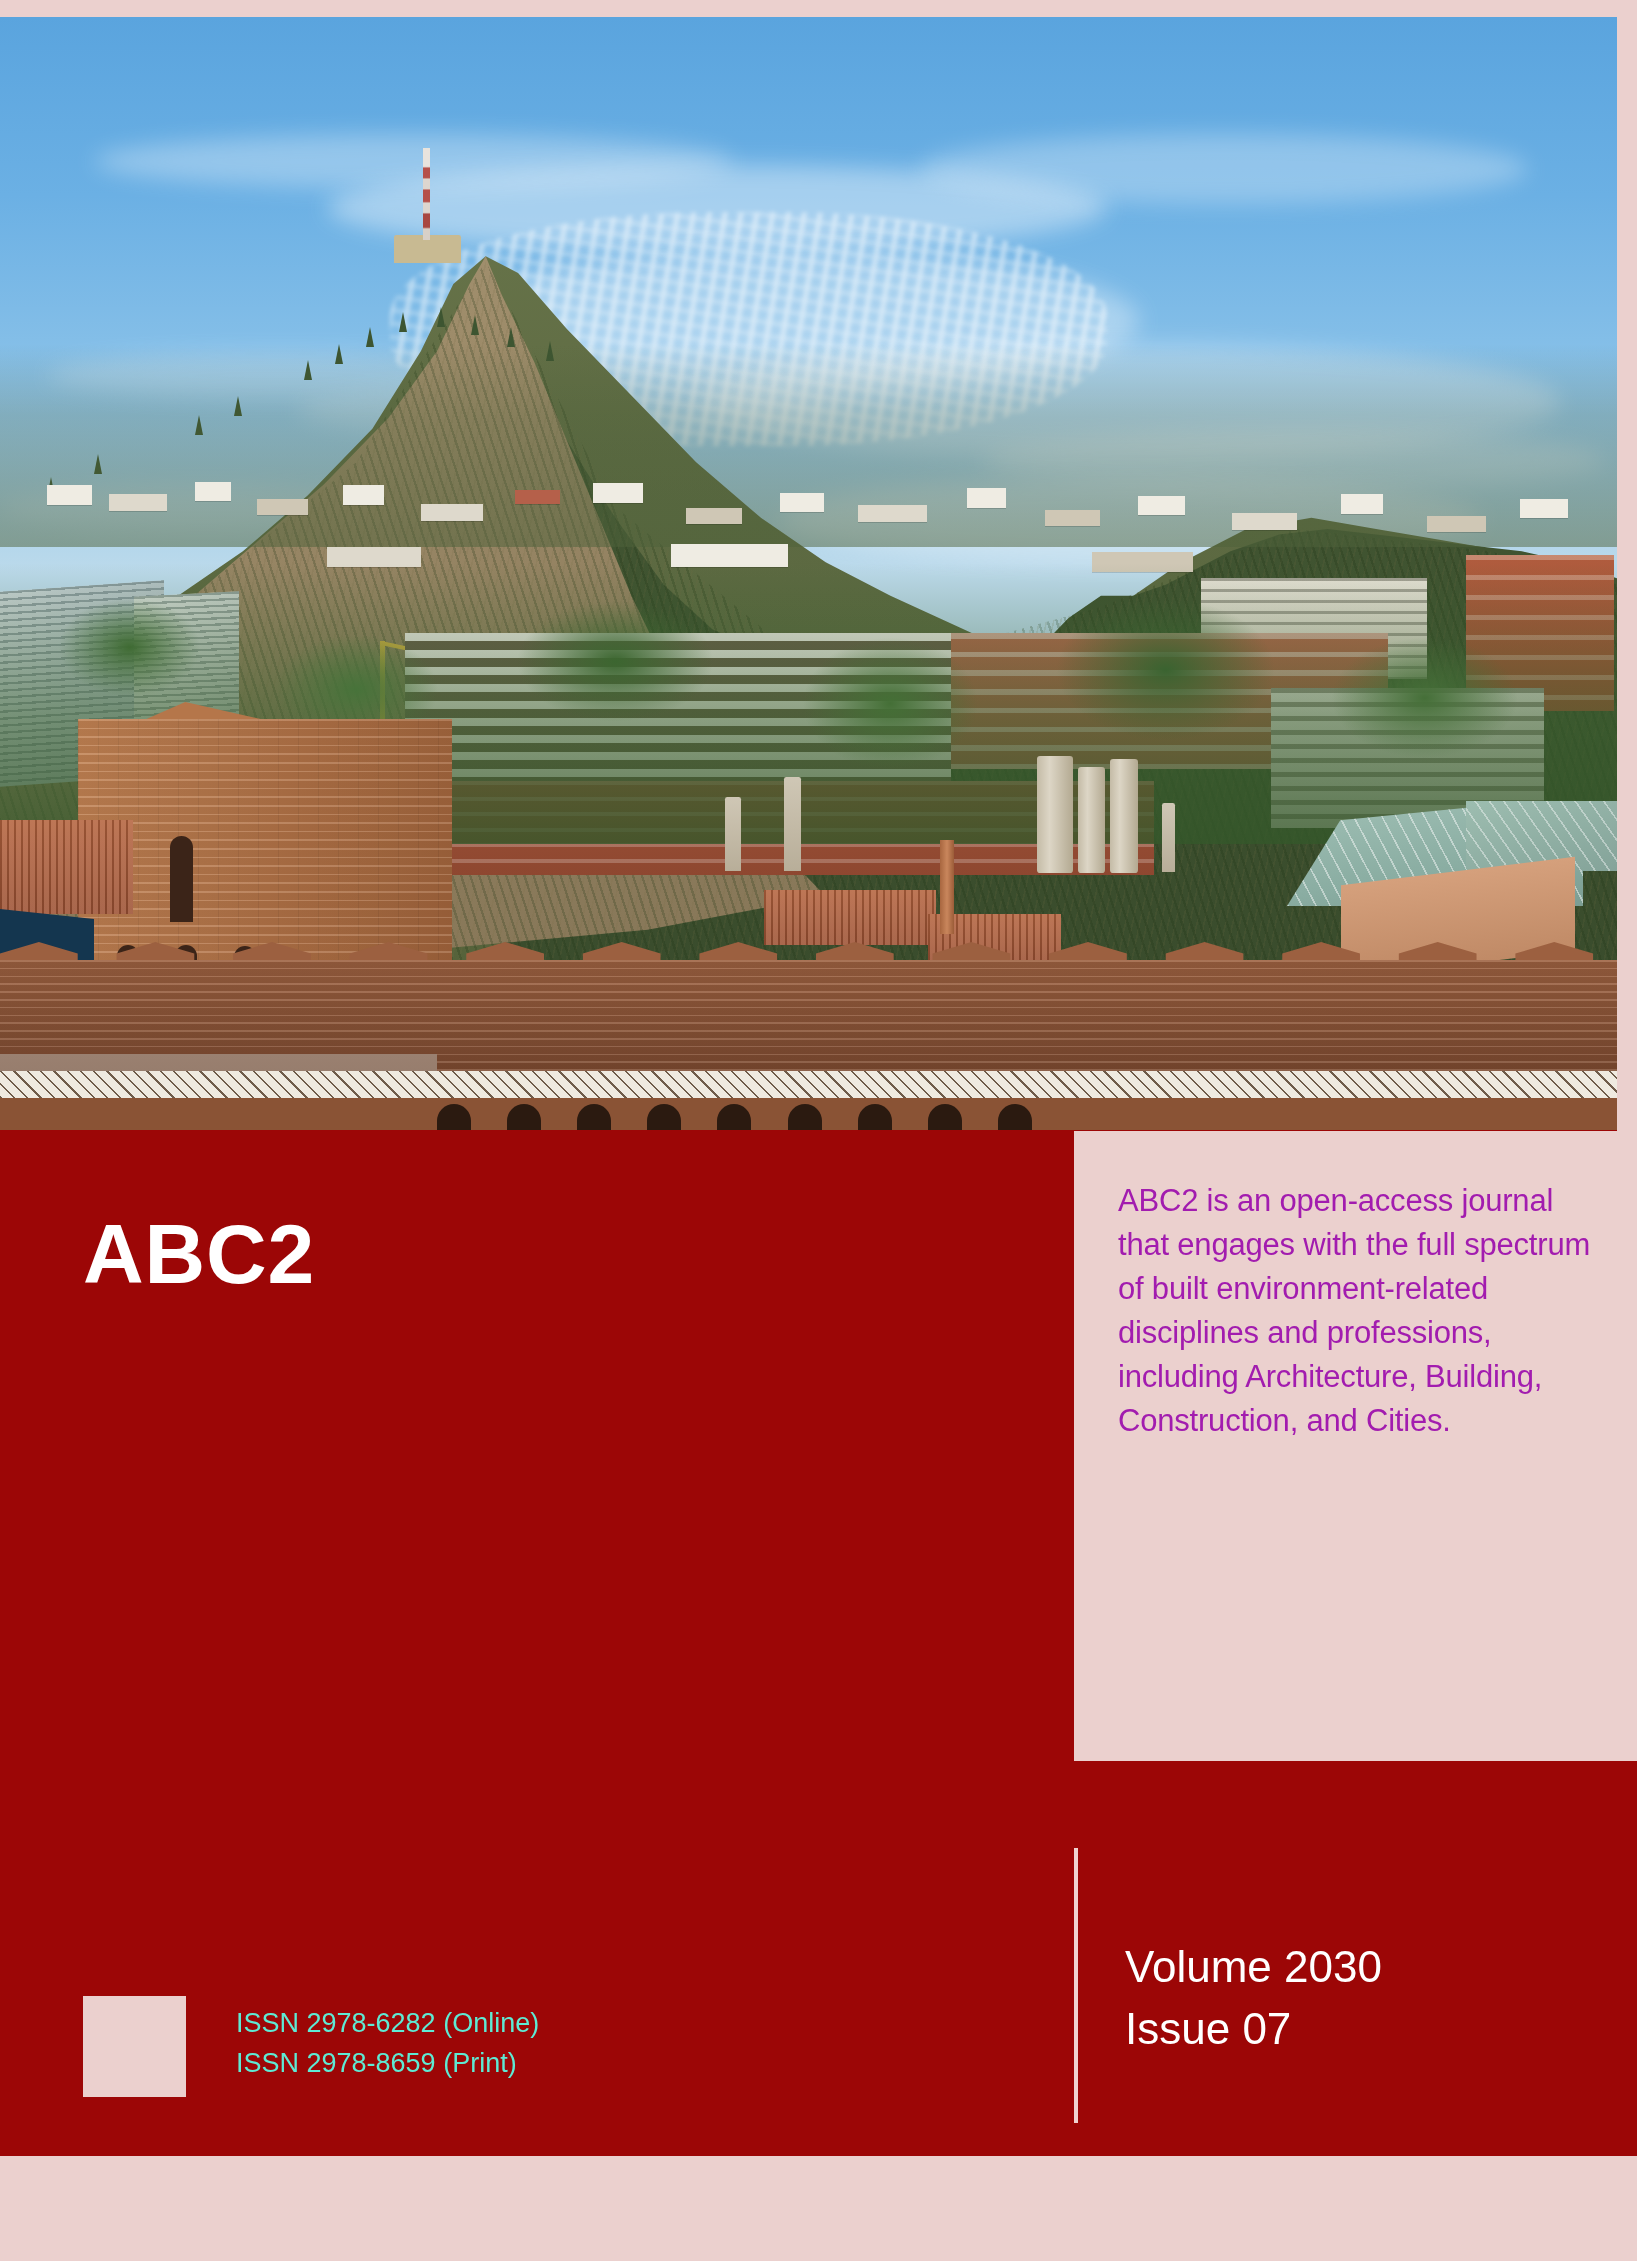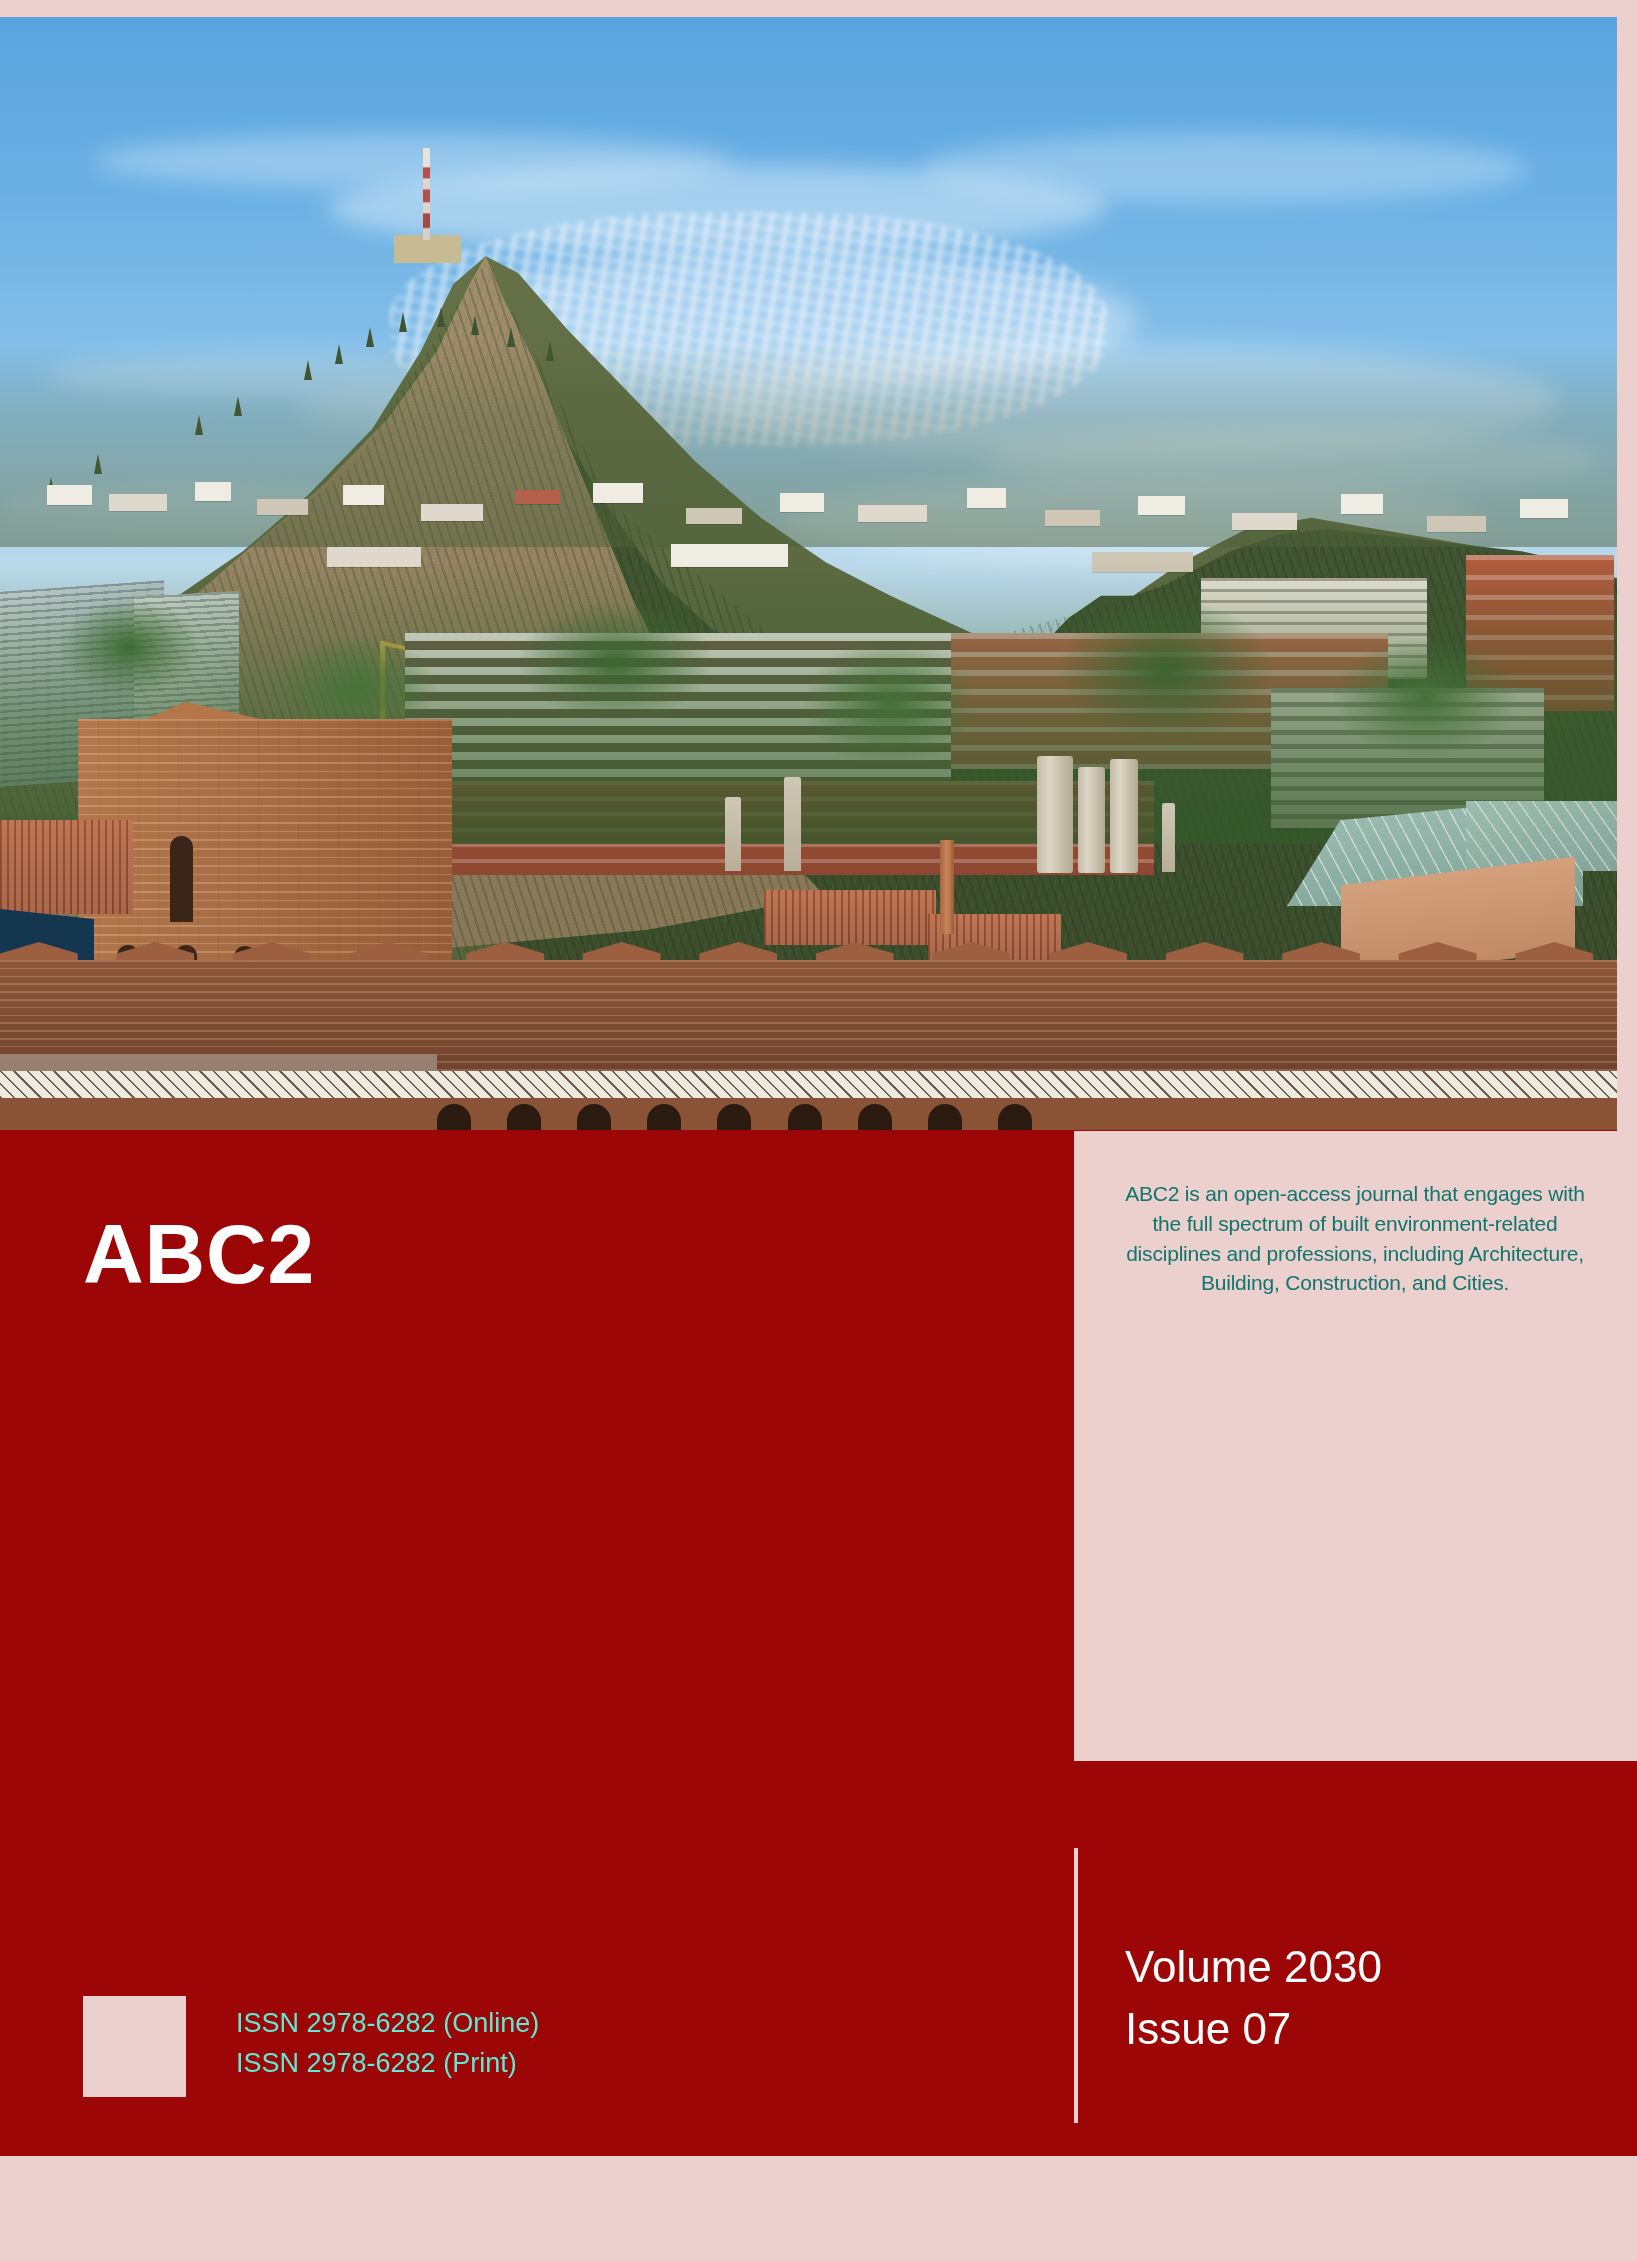--- a/index.html
+++ b/index.html
@@ -466,26 +466,25 @@
   .abstract-box {
     position: absolute;
     left: 1074px; top: 1131px;
     width: 563px; height: 630px;
     background: #ebd0ce;
     z-index: 20;
     box-sizing: border-box;
     padding: 48px 45px 0 44px;
   }
   .abstract-text {
-    color: #0f766e;
-    font-size: 21px;
+    color: #a21caf;
+    font-size: 31px;
     line-height: 1.42;
     font-weight: 400;
     letter-spacing: -0.2px;
-    text-align: center;
   }
 
   
   .title-block {
     position: absolute;
     left: 83px; top: 1212px;
     width: 858px;
     z-index: 20;
   }
   .journal-acronym {
@@ -674,21 +673,21 @@
   </div>
 
   <div class="title-block">
     <div class="journal-acronym">ABC2</div>
   </div>
 
   <div class="issn-block">
     <div class="issn-swatch"></div>
     <div class="issn-lines">
       <div class="issn-line">ISSN 2978-6282 (Online)</div>
-      <div class="issn-line">ISSN 2978-6282 (Print)</div>
+      <div class="issn-line">ISSN 2978-8659 (Print)</div>
     </div>
   </div>
 
   <div class="volume-rule"></div>
   <div class="volume-block">
     <div class="volume-line">Volume 2030</div>
     <div class="volume-line">Issue 07</div>
   </div>
 
   <div class="page-border-top"></div>

